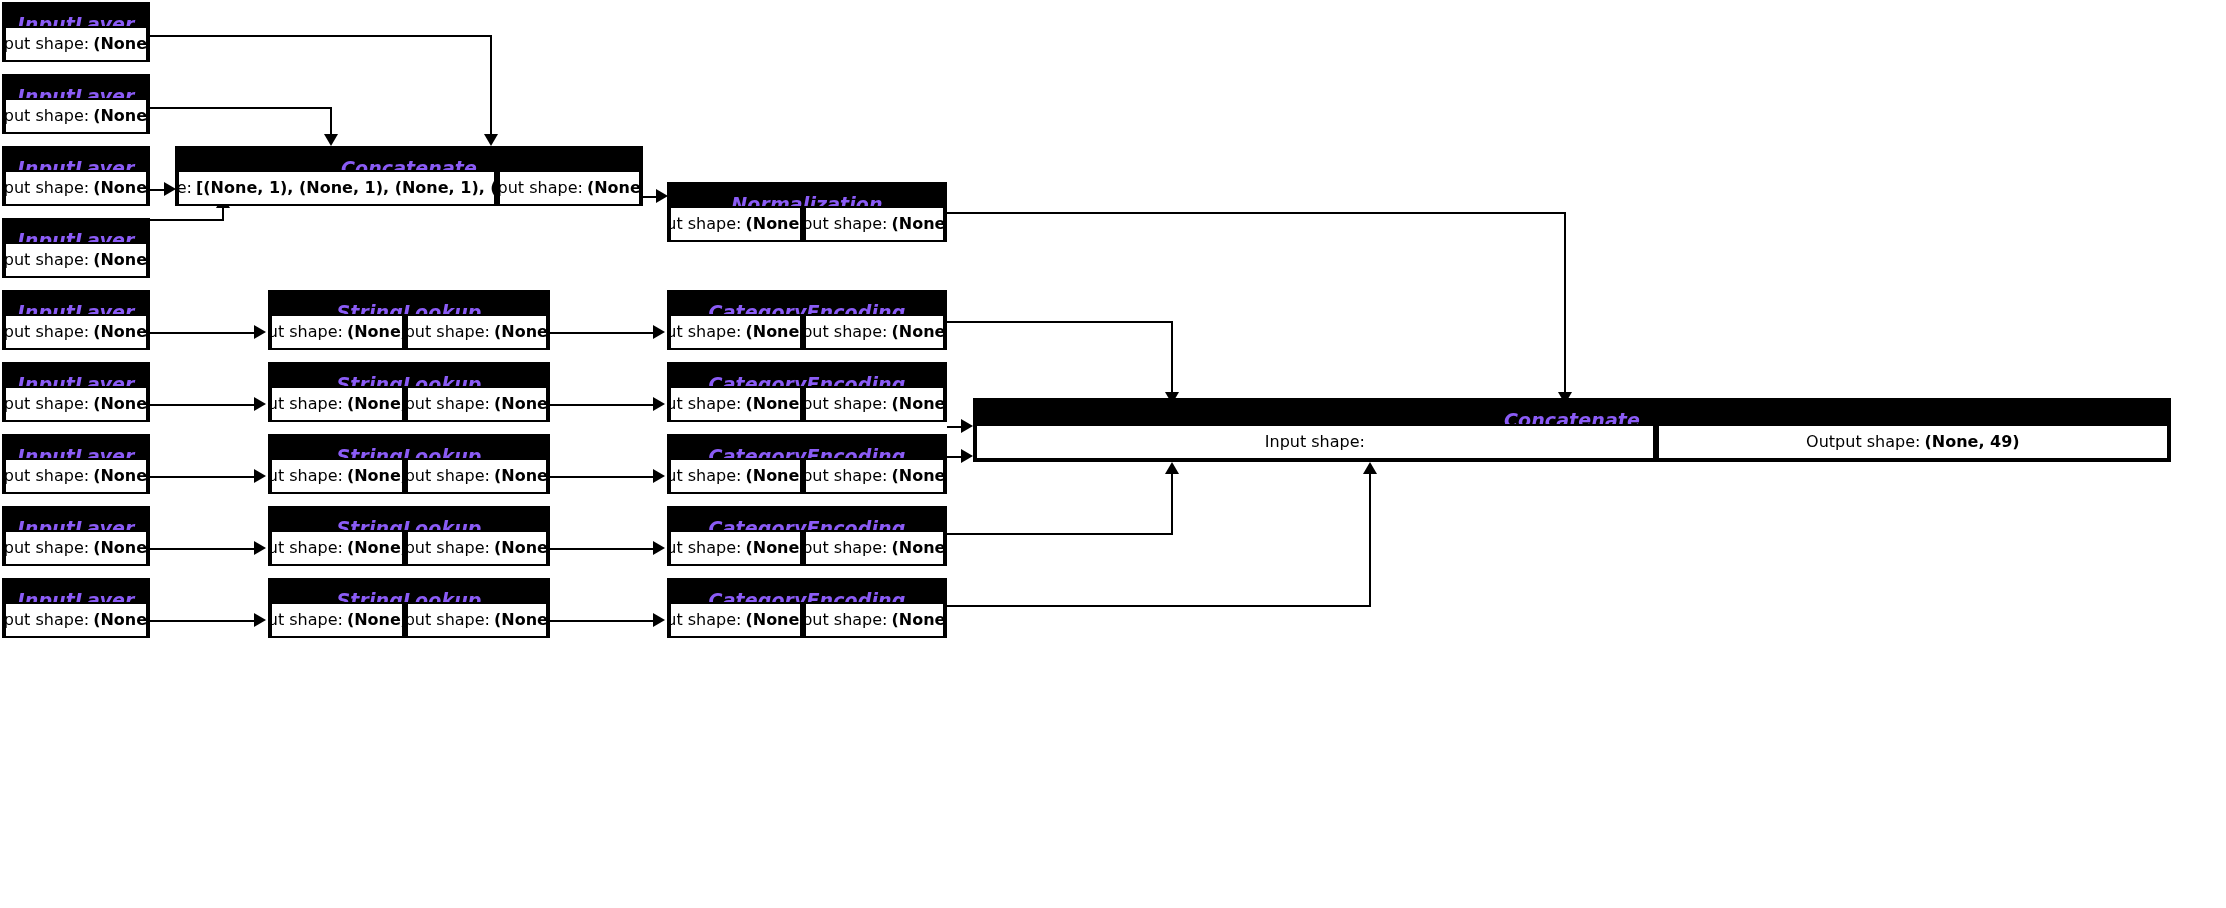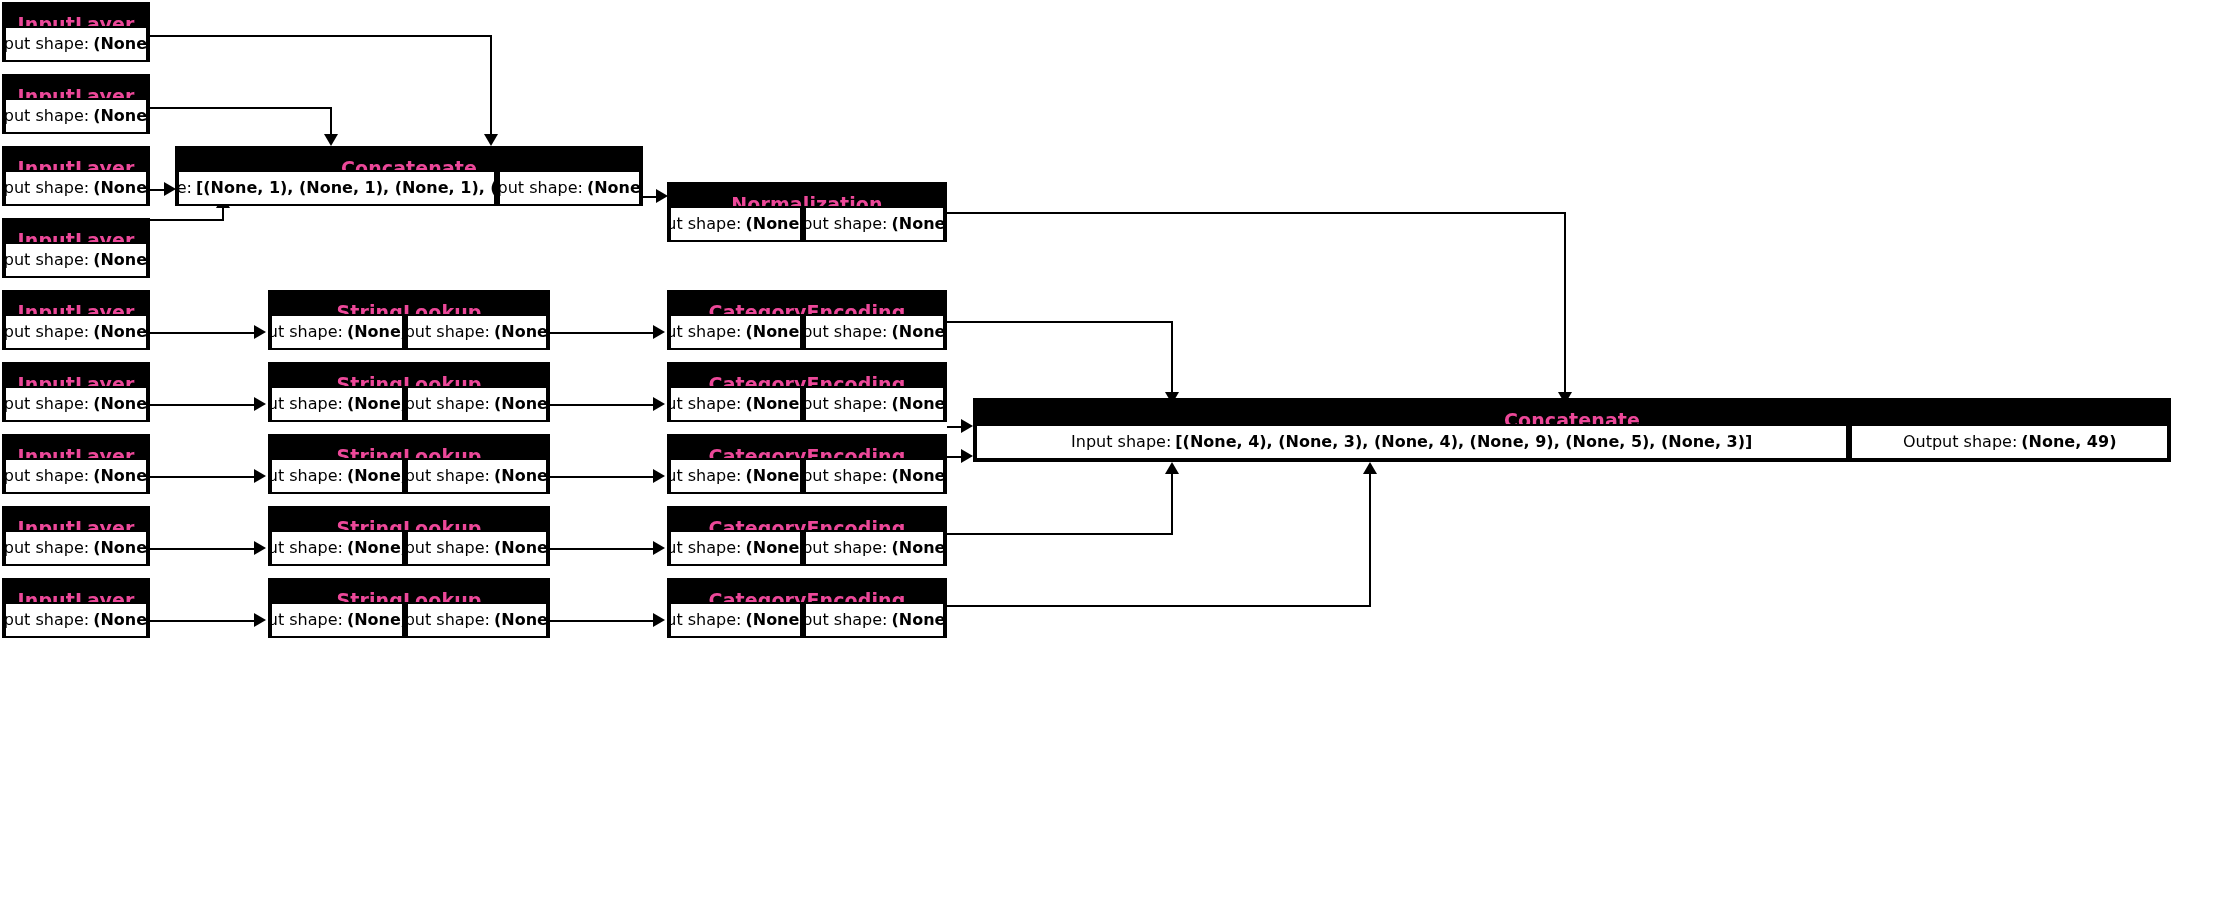--- a/index.html
+++ b/index.html
@@ -22,30 +22,31 @@
   .node {
     position: absolute;
     box-sizing: border-box;
     border: 2px solid #000000;
     background: #000000;
     display: flex;
     flex-direction: column;
     z-index: 5;
   }
   .node .title {
-    color: #ec4899;
+    color: #8b5cf6;
     background: #000000;
     font-weight: bold;
     font-size: 19px;
     text-align: center;
     line-height: 1;
     padding: 11px 6px 11px 6px;
     letter-spacing: 0.1px;
     white-space: nowrap;
     overflow: hidden;
+    font-style: italic;
   }
   .node .fields {
     display: flex;
     flex-direction: row;
     flex: 1 1 auto;
     background: #000000;
     gap: 2px;
     padding: 0;
   }
   .node .field {
@@ -421,21 +422,20 @@
           <b>(None, 3)</b>
       </div>
     </div>
   </div>
 
   <div class="node" style="left:973px; top:398px; width:1198px; height:64px;">
     <div class="title">Concatenate</div>
     <div class="fields">
       <div class="field grow-in">
         <span>Input shape:</span>
-          <b>[(None, 4), (None, 3), (None, 4), (None, 9), (None, 5), (None, 3)]</b>
       </div>
       <div class="field">
         <span>Output shape:</span>
           <b>(None, 49)</b>
       </div>
     </div>
   </div>
 
 </div>
 

